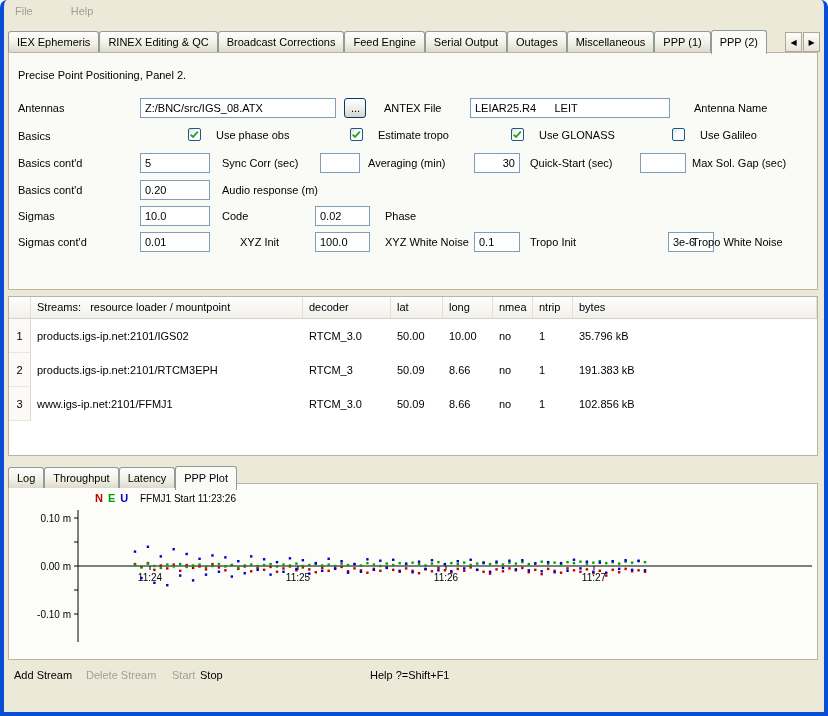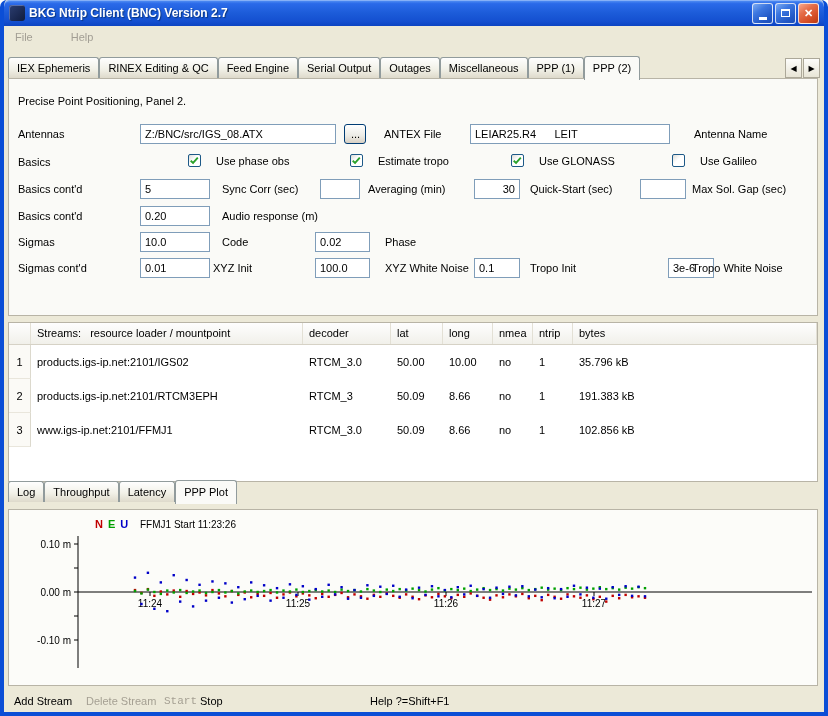--- a/index.html
+++ b/index.html
@@ -54,62 +54,48 @@
     border:1px solid #b8b4a6;overflow:hidden;}
   .thead,.trow{display:grid;grid-template-columns:22px 272px 88px 52px 50px 40px 40px 1fr;}
   .thead{height:22px;background:linear-gradient(#fefefe,#f1f0ea);border-bottom:1px solid #d6d2c6;box-sizing:border-box;}
   .th{padding:4px 0 0 6px;border-right:1px solid #e3e0d5;white-space:pre;overflow:hidden;box-sizing:border-box;}
   .th.corner{padding:0;}
   .trow{height:34px;align-items:center;}
   .td{padding-left:6px;white-space:nowrap;overflow:hidden;}
   .tnum{align-self:stretch;display:flex;align-items:center;justify-content:center;
     border-right:1px solid #dcd9cd;border-bottom:1px solid #e9e6dc;background:#fbfaf6;}
   
-  .bottomtabs{position:absolute;left:4px;top:432px;height:22px;display:flex;align-items:flex-end;z-index:2;}
+  .bottomtabs{position:absolute;left:4px;top:444px;height:22px;display:flex;align-items:flex-end;z-index:2;}
   .plotpanel{position:absolute;left:4px;top:461px;width:810px;height:177px;box-sizing:border-box;
     background:#fcfcf9;border:1px solid #b8b4a6;z-index:1;}
   .legend{position:absolute;left:86px;top:8px;display:flex;gap:5px;font-weight:bold;font-size:11px;}
   .plot-title{position:absolute;left:131px;top:9px;font-size:10px;font-weight:normal;color:#000;}
   .plotsvg{position:absolute;left:0;top:0;}
   
   .statusbar{position:absolute;left:4px;top:644px;width:812px;height:20px;}
   .status-item{position:absolute;top:3px;white-space:nowrap;}
   .status-item.disabled{color:#a5a093;}
 </style>
 </head>
 <body>
 
 <div class="window">
 
-  <div class="titlebar">
-    <div class="app-icon"></div>
-    <span class="title-text">BKG Ntrip Client (BNC) Version 2.7</span>
-    <div class="win-buttons">
-      <div class="tb-btn btn-blue">
-          <span class="glyph-min"></span>
-        </div>
-      <div class="tb-btn btn-blue">
-          <span class="glyph-max"></span>
-        </div>
-      <div class="tb-btn btn-close">
-          <span>✕</span>
-        </div>
-    </div>
-  </div>
 
   <div class="menubar">
       <span class="menu-item disabled">File</span>
       <span class="menu-item disabled">Help</span>
     </div>
 
   <div class="main">
 
     <div class="tabbar">
         <div class="tab">IEX Ephemeris</div>
         <div class="tab">RINEX Editing &amp; QC</div>
+        <div class="tab">Broadcast Corrections</div>
         <div class="tab">Feed Engine</div>
         <div class="tab">Serial Output</div>
         <div class="tab">Outages</div>
         <div class="tab">Miscellaneous</div>
         <div class="tab">PPP (1)</div>
         <div class="tab selected">PPP (2)</div>
       </div>
     <div class="tab-scrollers">
       <div class="scrollbtn">
           <span>◀</span>
@@ -185,21 +171,21 @@
         <span class="flabel" style="left:9px">Sigmas</span>
         <input class="tfield" style="left: 131px; width: 70px;" value="10.0">
         <span class="flabel" style="left:213px">Code</span>
         <input class="tfield" style="left: 306px; width: 55px;" value="0.02">
         <span class="flabel" style="left:376px">Phase</span>
       </div>
 
       <div class="frow" style="top:179px">
         <span class="flabel" style="left:9px">Sigmas cont'd</span>
         <input class="tfield" style="left: 131px; width: 70px;" value="0.01">
-        <span class="flabel" style="left:204px">XYZ Init</span>
+        <span class="flabel" style="left:231px">XYZ Init</span>
         <input class="tfield" style="left: 306px; width: 55px;" value="100.0">
         <span class="flabel" style="left:376px">XYZ White Noise</span>
         <input class="tfield" style="left: 465px; width: 46px;" value="0.1">
         <span class="flabel" style="left:521px">Tropo Init</span>
         <input class="tfield" style="left: 631px; width: 46px; margin-left: 28px;" value="3e-6">
         <span class="flabel" style="left:683px">Tropo White Noise</span>
       </div>
     </div>
 
     <div class="streams">
@@ -519,19 +505,19 @@
           <span style="color: rgb(192, 0, 0);">N</span>
           <span style="color: rgb(0, 160, 0);">E</span>
           <span style="color: rgb(0, 0, 200);">U</span>
         </div>
       <div class="plot-title">FFMJ1 Start 11:23:26</div>
     </div>
 
     <div class="statusbar">
         <span class="status-item" style="left: 6px;">Add Stream</span>
         <span class="status-item disabled" style="left: 78px;">Delete Stream</span>
-        <span class="status-item disabled" style="left: 156px; font-family: Liberation Mono, monospace;">Start</span>
+        <span class="status-item disabled" style="left: 164px;">Start</span>
         <span class="status-item" style="left: 192px;">Stop</span>
         <span class="status-item" style="left: 362px;">Help ?=Shift+F1</span>
       </div>
 
   </div>
 </div>
 
 </body></html>

